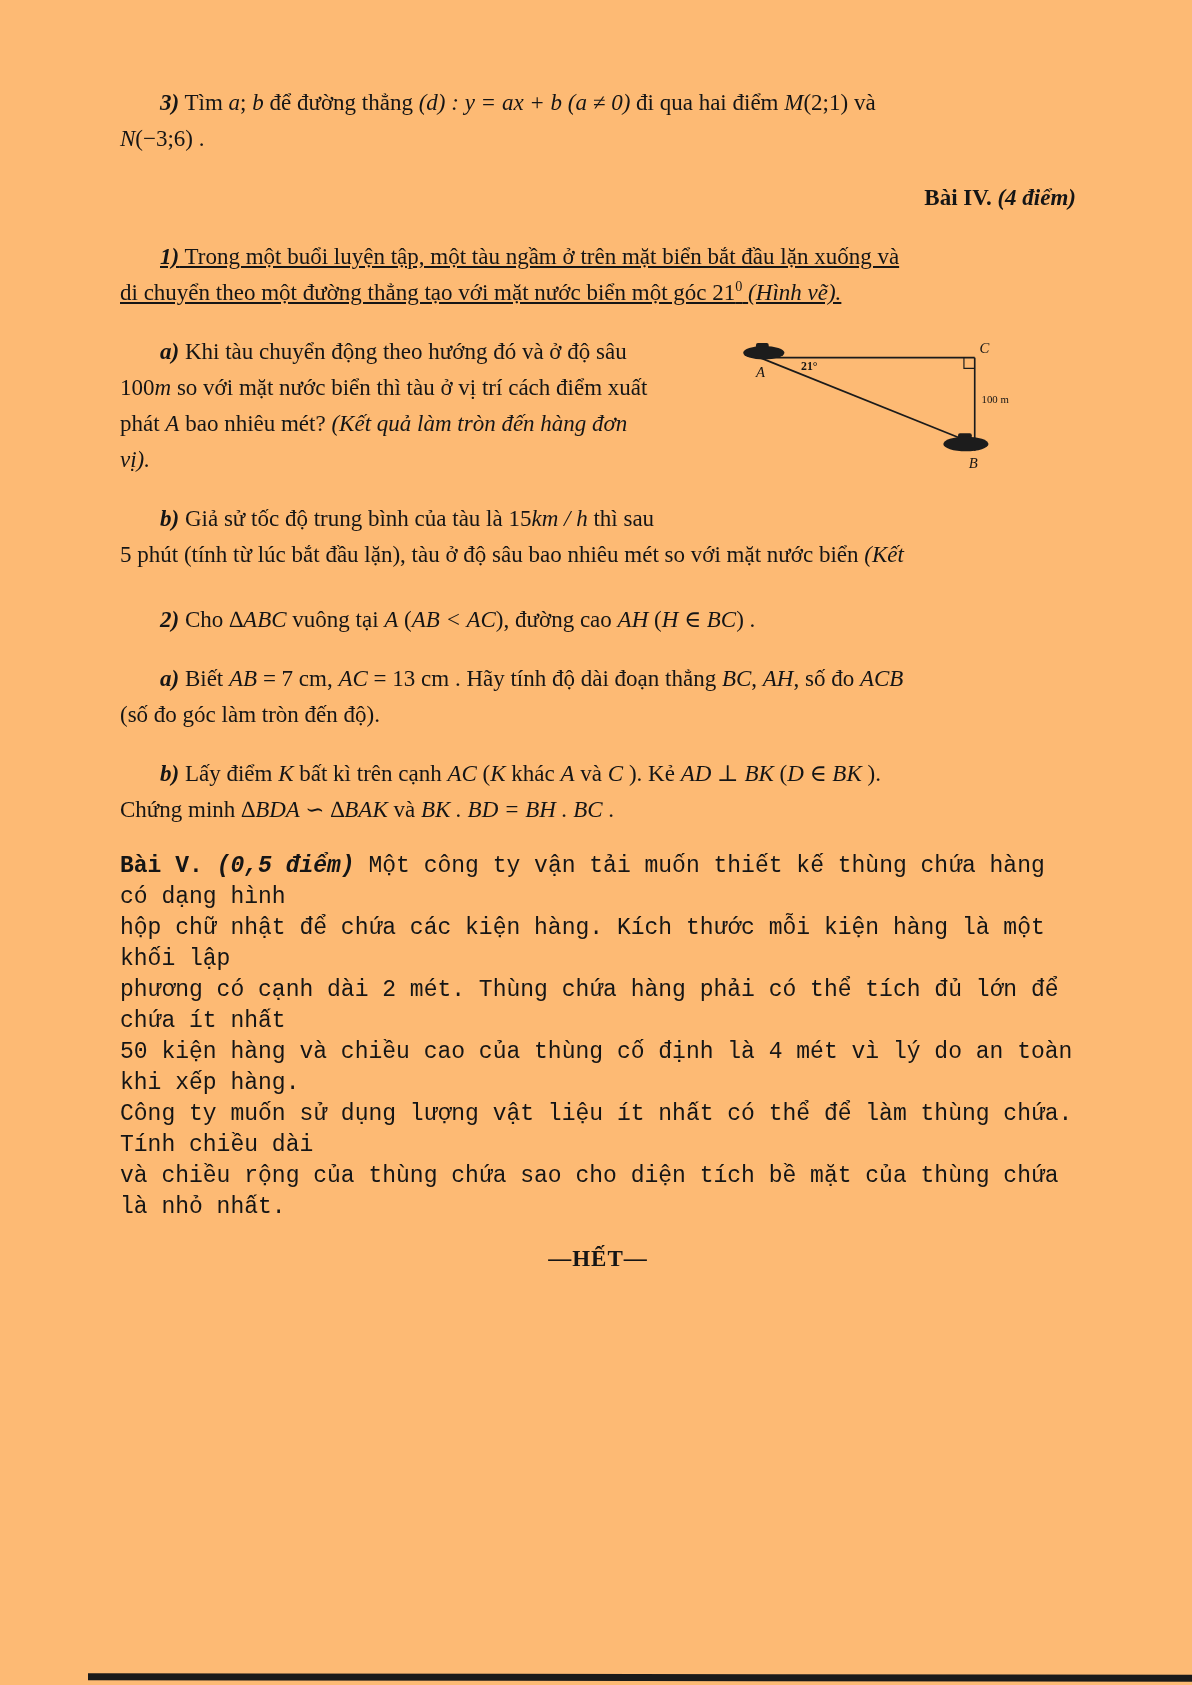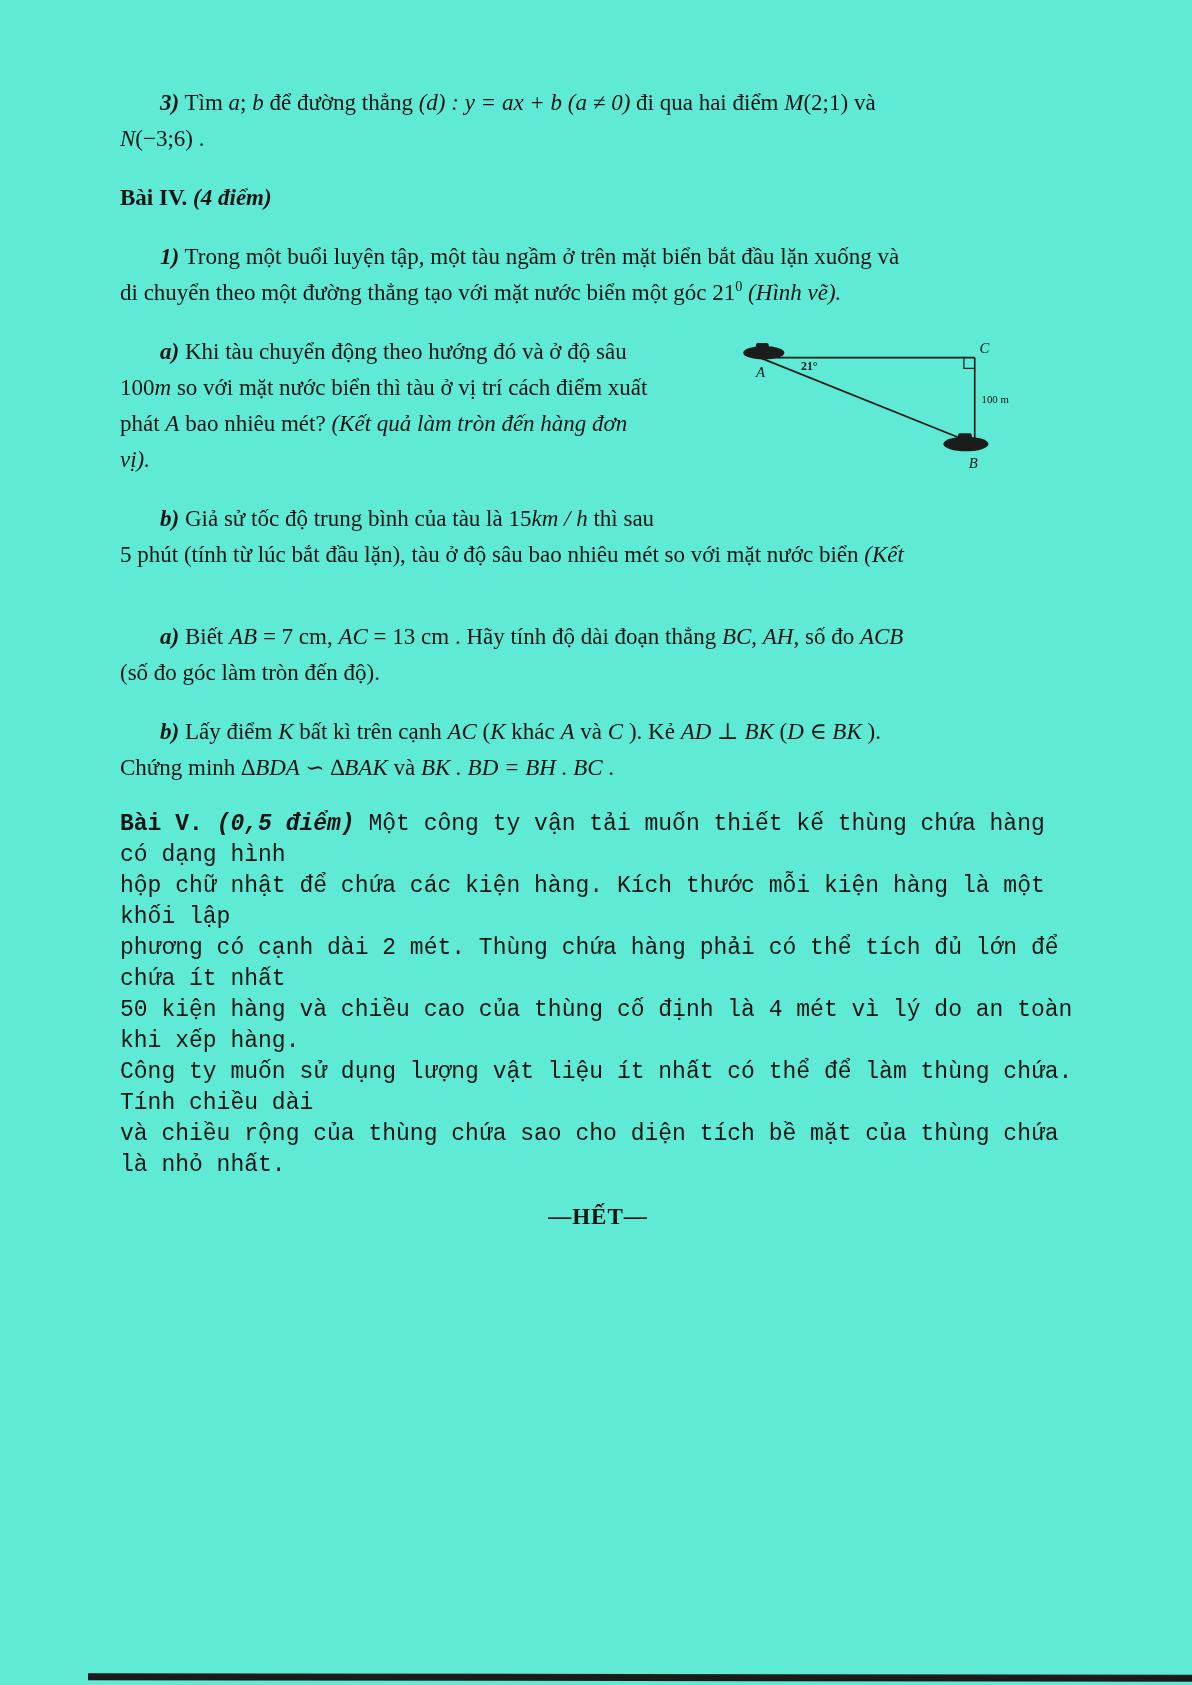--- a/index.html
+++ b/index.html
@@ -1,28 +1,28 @@
 <!DOCTYPE html>
 <html><head>
 <meta charset="utf-8">
 <style>
   html,body{margin:0;padding:0;}
   body{
     width:1192px;height:1685px;background:#ffffff;
     font-family:"Liberation Serif","DejaVu Serif",serif;
   }
   .page{
-    position:relative;width:1192px;height:1685px;background:#5eead4;
+    position:relative;width:1192px;height:1685px;background:#fdba74;
     padding:62px 116px 0 120px;box-sizing:border-box;
     color:#151515;overflow:hidden;
   }
   .para{font-size:23px;line-height:36px;}
   .indent{text-indent:40px;}
-  .heading{margin-top:0;}
-  .p1{margin-top:6px;}
+  .heading{margin-top:0;text-align:right;}
+  .p1{margin-top:6px;text-decoration:underline;}
   .p2{margin-top:6px;}
   .wrapsec{margin-top:4px;}
   .wrapsec::after{content:"";display:block;clear:both;}
   .figfloat{float:right;width:334px;height:155px;margin:6px 0 4px 8px;}
   .figfloat svg{display:block;width:334px;height:155px;}
   .cline{margin-top:2px;}
   .b5{line-height:31px;margin-top:4px;font-family:Liberation Mono, monospace;}
   .end{text-align:center;font-weight:bold;margin-top:6px;letter-spacing:1px;font-size:23px;}
   .rb{font-weight:700;}
   .ri{font-style:italic;}
@@ -78,20 +78,21 @@
           <text x="231" y="131">B</text>
         </g>
         <text x="60" y="31" font-size="12" font-weight="bold" fill="#141414">21°</text>
         <text x="244" y="64" font-size="11" fill="#141414">100 m</text>
       </svg>
     </div>
     <p class="para indent"><span class="rb ri">a)</span><span> Khi tàu chuyển động theo hướng đó và ở độ sâu</span><br><span>100</span><span class="ri">m</span><span> so với mặt nước biển thì tàu ở vị trí cách điểm xuất</span><br><span>phát </span><span class="ri">A</span><span> bao nhiêu mét? </span><span class="ri">(Kết quả làm tròn đến hàng đơn</span><br><span class="ri">vị).</span></p>
     <p class="para indent"><span class="rb ri">b)</span><span> Giả sử tốc độ trung bình của tàu là 15</span><span class="ri">km / h</span><span> thì sau</span><br><span>5  phút (tính từ lúc bắt đầu lặn), tàu ở độ sâu bao nhiêu mét so với mặt nước biển </span><span class="ri">(Kết</span><br></p>
   </div>
 
+  <p class="para indent p2"><span class="rb ri">2)</span><span> Cho </span><span class="ri">∆ABC</span><span> vuông tại </span><span class="ri">A</span><span> (</span><span class="ri">AB &lt; AC</span><span>), đường cao </span><span class="ri">AH</span><span> (</span><span class="ri">H ∈ BC</span><span>) .</span></p>
 
   <p class="para indent"><span class="rb ri">a)</span><span> Biết </span><span class="ri">AB</span><span> = 7 cm,  </span><span class="ri">AC</span><span> = 13 cm . Hãy tính độ dài đoạn thẳng  </span><span class="ri">BC</span><span>,  </span><span class="ri">AH</span><span>,  số đo  </span><span class="ri">ACB</span><br><span>(số đo góc làm tròn đến độ).</span></p>
 
   <p class="para indent"><span class="rb ri">b)</span><span> Lấy điểm </span><span class="ri">K</span><span> bất kì trên cạnh </span><span class="ri">AC</span><span>  (</span><span class="ri">K</span><span> khác </span><span class="ri">A</span><span> và </span><span class="ri">C</span><span> ). Kẻ </span><span class="ri">AD ⊥ BK</span><span>  (</span><span class="ri">D ∈ BK</span><span> ).</span><br><span>Chứng minh </span><span class="ri">∆BDA ∽ ∆BAK</span><span>  và  </span><span class="ri">BK . BD = BH . BC</span><span> .</span></p>
 
 
   <p class="para b5"><span class="rb">Bài V. </span><span class="rb ri">(0,5 điểm)</span><span> Một công ty vận tải muốn thiết kế thùng chứa hàng có dạng hình</span><br><span>hộp chữ nhật để chứa các kiện hàng. Kích thước mỗi kiện hàng là một khối lập</span><br><span>phương có cạnh dài 2 mét. Thùng chứa hàng phải có thể tích đủ lớn để chứa ít nhất</span><br><span>50 kiện hàng và chiều cao của thùng cố định là 4 mét vì lý do an toàn khi xếp hàng.</span><br><span>Công ty muốn sử dụng lượng vật liệu ít nhất có thể để làm thùng chứa. Tính chiều dài</span><br><span>và chiều rộng của thùng chứa sao cho diện tích bề mặt của thùng chứa là nhỏ nhất.</span></p>
 
   <p class="end">—HẾT—</p>
 

